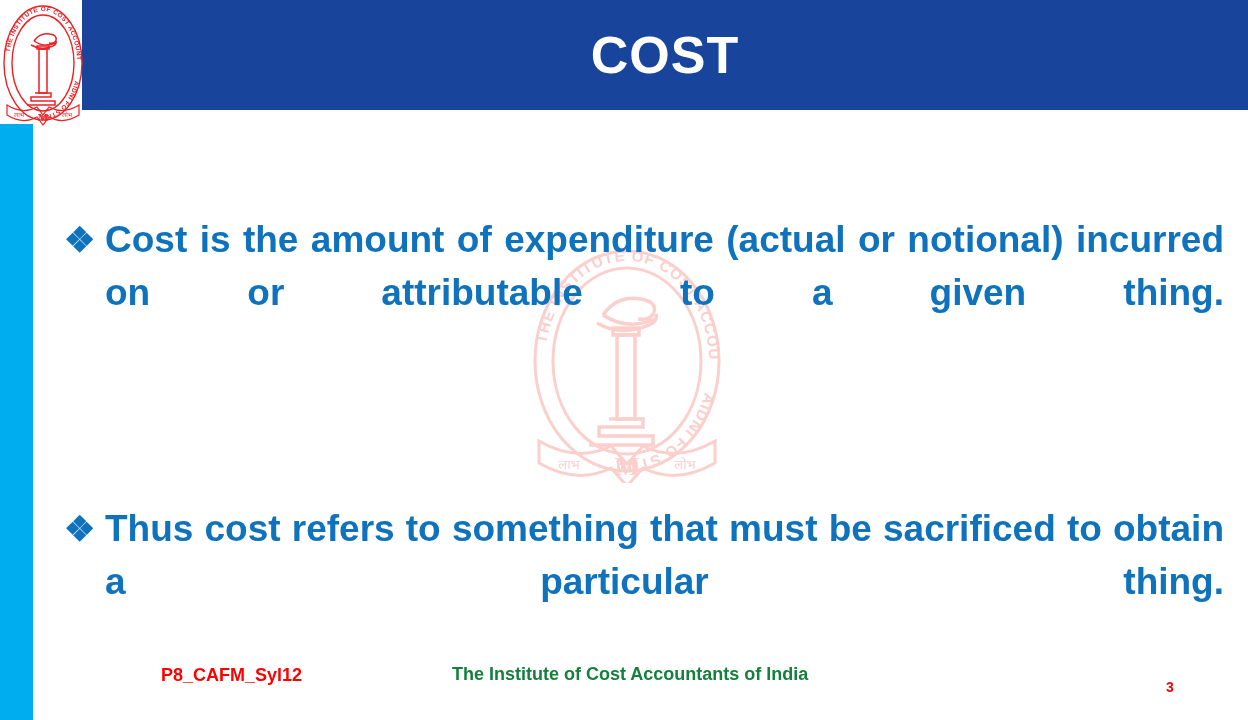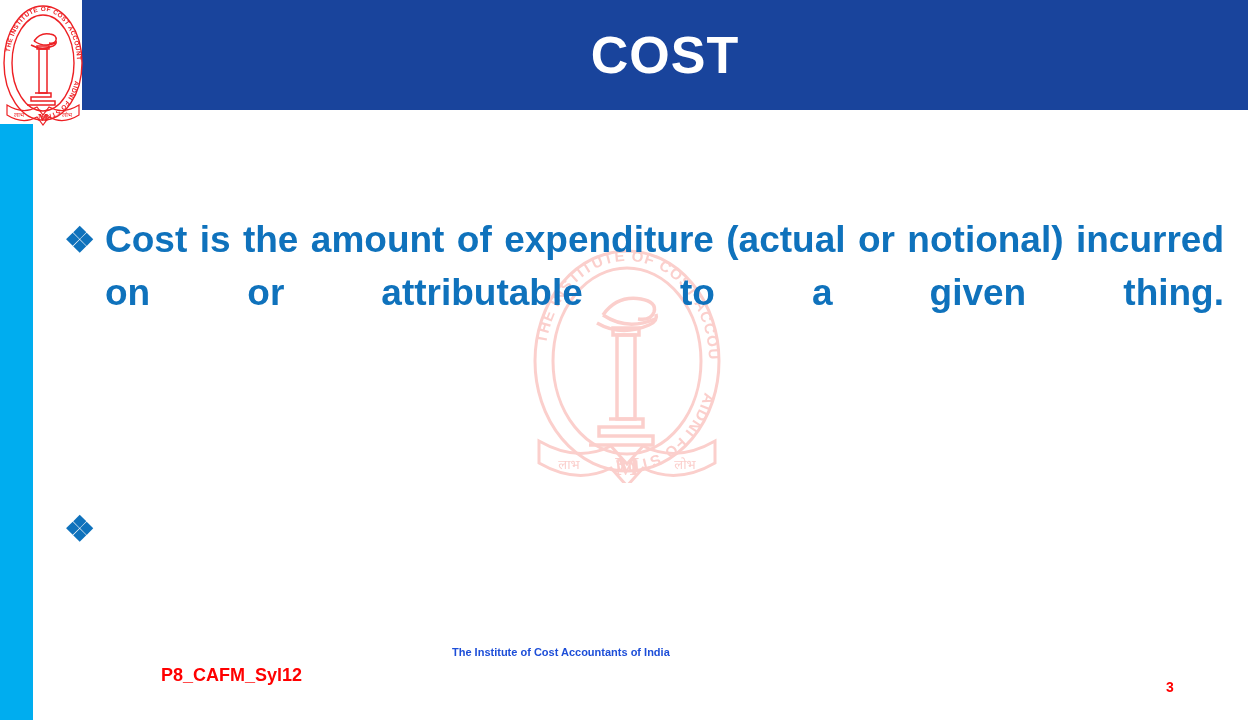--- a/index.html
+++ b/index.html
@@ -121,23 +121,23 @@
     left: 161px;
     top: 665px;
     color: #FF0000;
     font-size: 18px;
     font-weight: bold;
     font-family: "Liberation Sans", sans-serif;
   }
   .footer-org {
     position: absolute;
     left: 452px;
-    top: 646px;
-    color: #1d4ed8;
-    font-size: 11px;
+    top: 664px;
+    color: #15803d;
+    font-size: 18px;
     font-weight: bold;
     font-family: "Liberation Sans", sans-serif;
   }
   .page-number {
     position: absolute;
     left: 1166px;
     top: 679px;
     color: #FF0000;
     font-size: 14px;
     font-weight: bold;
@@ -217,21 +217,21 @@
     </svg>
   </div>
 
   <div class="body-area">
 
     <p class="bullet-row gap-after">
       <span class="bullet-mark">❖</span><span class="bullet-text">Cost is the amount of expenditure (actual or notional) incurred on or attributable to a given thing.</span>
     </p>
 
     <p class="bullet-row">
-      <span class="bullet-mark">❖</span>
+      <span class="bullet-mark">❖</span><span class="bullet-text">Thus cost refers to something that must be sacrificed to obtain a particular thing.</span>
     </p>
 
   </div>
 
   <div class="footer-code">P8_CAFM_Syl12</div>
   <div class="footer-org">The Institute of Cost Accountants of India</div>
   <div class="page-number">3</div>
 
 </div>
 

